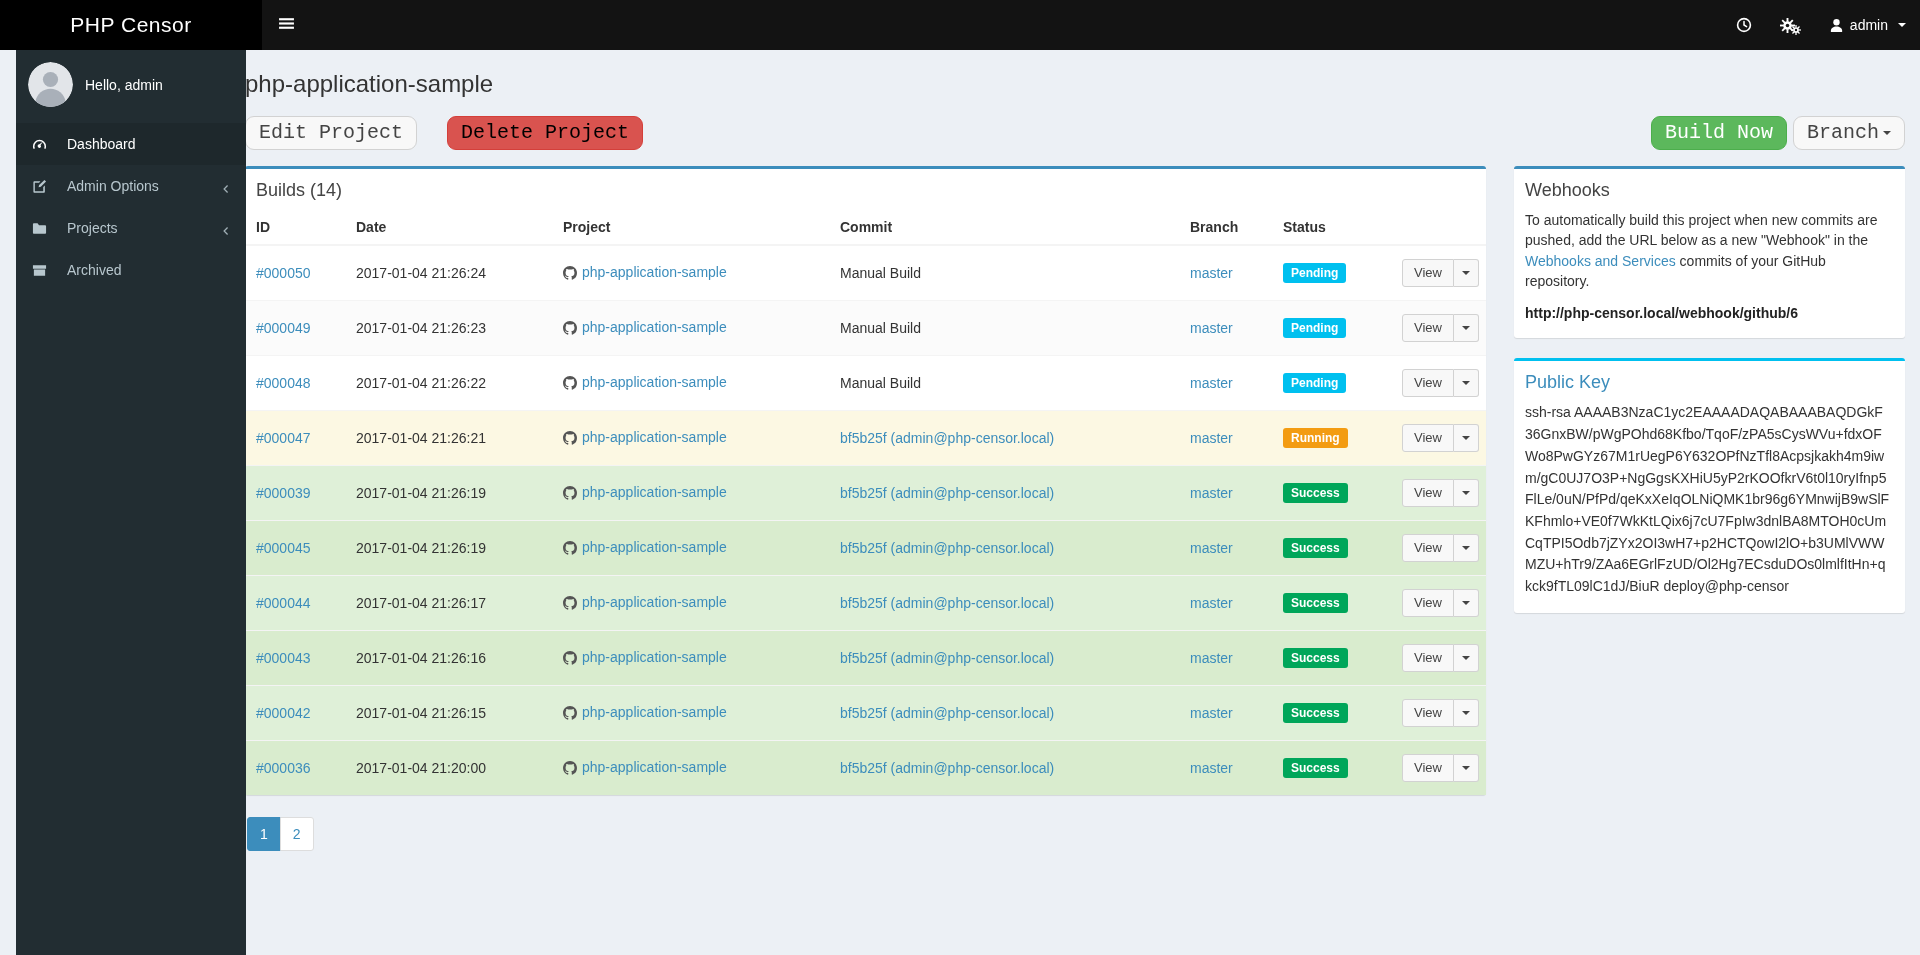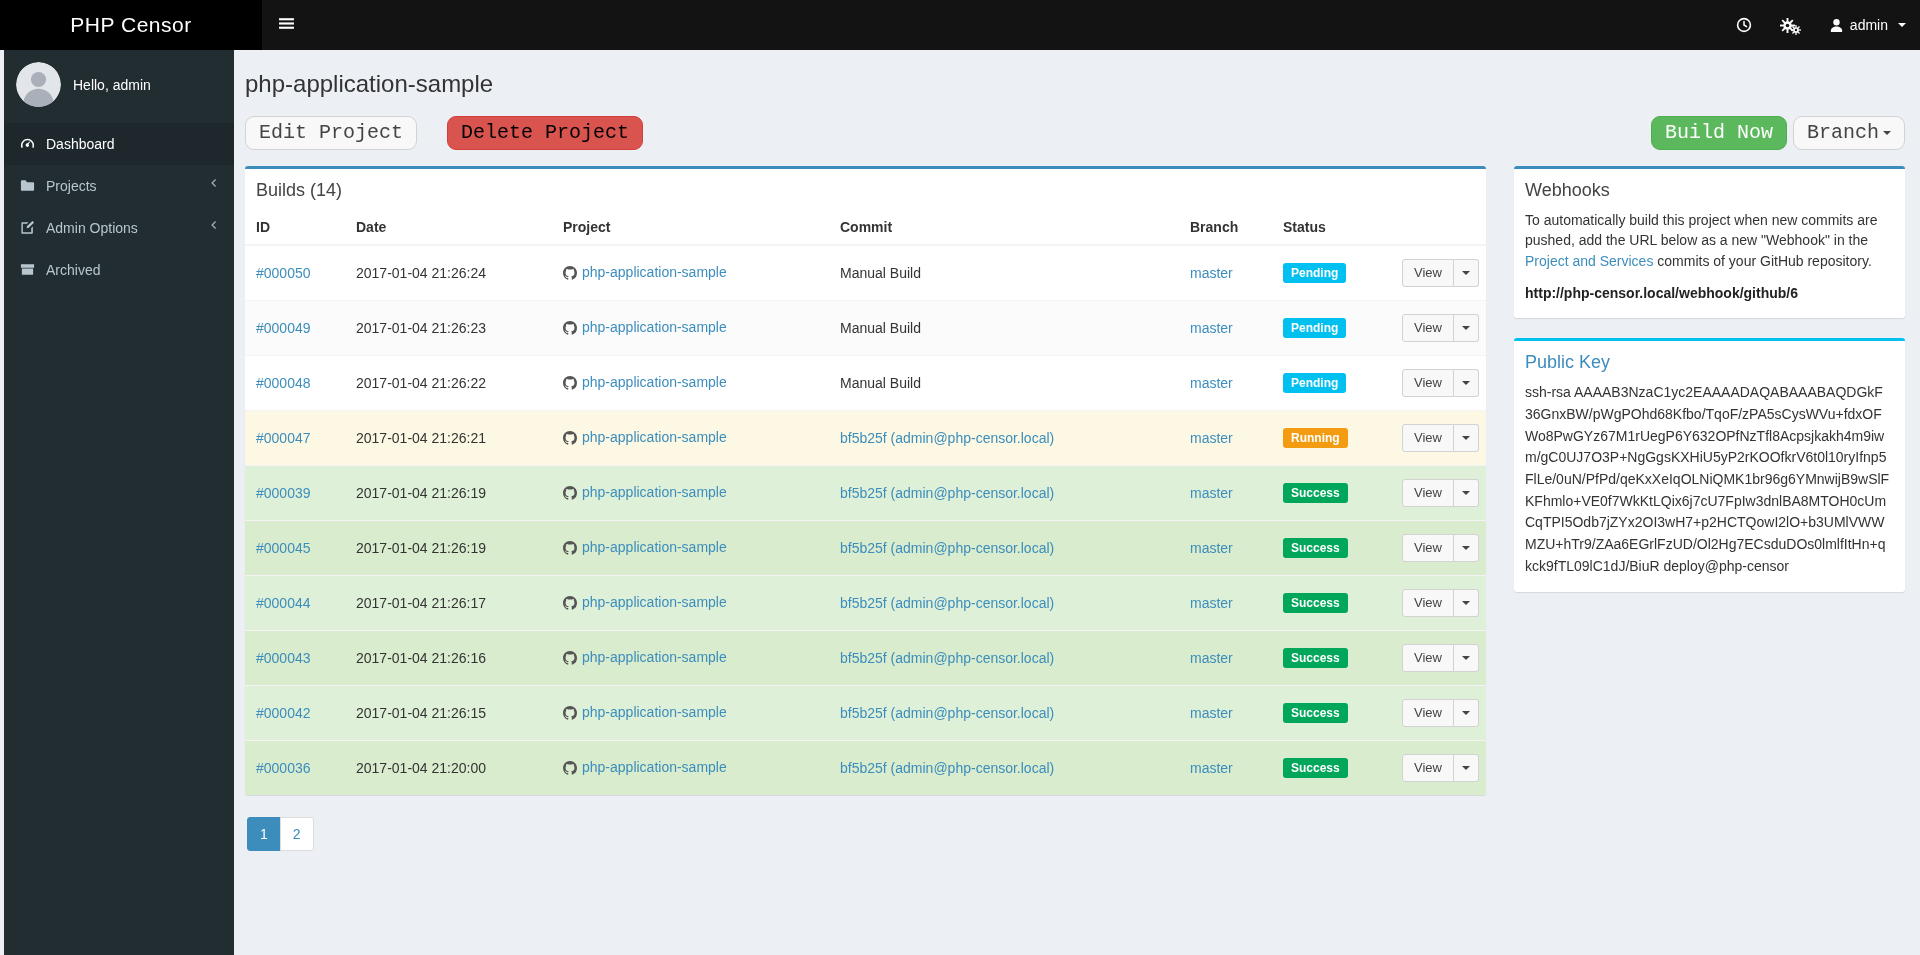--- a/index.html
+++ b/index.html
@@ -35,31 +35,31 @@
   .gears .g2 { margin-left: -4px; margin-bottom: -2px; }
 
   .caret {
     display: inline-block; width: 0; height: 0; margin-left: 4px;
     border-left: 4px solid transparent; border-right: 4px solid transparent;
     border-top: 4px solid currentColor; vertical-align: middle;
   }
 
   
   .main-sidebar {
-    position: absolute; top: 50px; left: 4px; width: 230px; height: 905px;
+    position: absolute; top: 50px; left: 16px; width: 230px; height: 905px;
     background: #222d32;
   }
   .user-panel { display: flex; align-items: center; gap: 12px; padding: 12px 10px 14px 12px; }
   .user-panel .avatar { width: 45px; height: 45px; border-radius: 50%; overflow: hidden; flex: 0 0 45px; }
   .user-panel .greeting { color: #fff; font-size: 14px; }
   .sidebar-menu { list-style: none; margin-top: 2px; }
   .sidebar-menu li { display: block; }
   .sidebar-menu .menu-link {
-    display: flex; align-items: flex-start; padding: 13px 15px 13px 16px;
-    color: #b8c7ce; font-size: 14px; cursor: pointer;
+    display: flex; align-items: flex-end; padding: 13px 15px 13px 16px;
+    color: #b8c7ce; font-size: 14px; cursor: pointer; gap: 9px;
   }
   .sidebar-menu .menu-link .m-icon { width: 26px; display: inline-flex; color: inherit; }
   .sidebar-menu li.active .menu-link { background: #1e282c; color: #fff; }
   .sidebar-menu .chev { margin-left: auto; display: inline-flex; opacity: .85; }
 
   
   .content-wrapper { margin-left: 230px; padding: 16px 15px 0 15px; min-height: 905px; }
   .page-title { font-size: 24px; font-weight: 400; color: #333; margin: 4px 0 18px 0; }
 
   .btn {
@@ -239,40 +239,40 @@
               <path d="M8 11.6a1.6 1.6 0 0 0 1-2.9l2.7-3.8-3.8 2.7A1.6 1.6 0 0 0 8 11.6z"></path>
             </svg>
         </span>
         <span>Dashboard</span>
       </a>
     </li>
     <li>
       <a class="menu-link">
         <span class="m-icon">
           <svg viewBox="0 0 16 16" width="15" height="15" fill="currentColor">
-              <path d="M1 3.6c0-.6.5-1.1 1.1-1.1h3.8l1.6 2h6.4c.6 0 1.1.5 1.1 1.1v7c0 .6-.5 1.1-1.1 1.1H2.1c-.6 0-1.1-.5-1.1-1.1v-9z"></path>
-            </svg>
-        </span>
-        <span>Projects</span>
+              <path d="M13.3 1l1.7 1.7-5.6 5.6L7 8.9l.6-2.4L13.3 1z"></path>
+              <path d="M12 8.5V13H3V4h4.5L9 2.5H2.6c-.6 0-1.1.5-1.1 1.1v10c0 .6.5 1.1 1.1 1.1h10c.6 0 1.1-.5 1.1-1.1V7l-1.7 1.5z"></path>
+            </svg>
+        </span>
+        <span>Admin Options</span>
         <span class="chev">
           <svg viewBox="0 0 16 16" width="10" height="10" fill="none" stroke="currentColor" stroke-width="2">
               <path d="M10.5 2.5L5 8l5.5 5.5"></path>
             </svg>
         </span>
       </a>
     </li>
     <li>
       <a class="menu-link">
         <span class="m-icon">
           <svg viewBox="0 0 16 16" width="15" height="15" fill="currentColor">
-              <path d="M13.3 1l1.7 1.7-5.6 5.6L7 8.9l.6-2.4L13.3 1z"></path>
-              <path d="M12 8.5V13H3V4h4.5L9 2.5H2.6c-.6 0-1.1.5-1.1 1.1v10c0 .6.5 1.1 1.1 1.1h10c.6 0 1.1-.5 1.1-1.1V7l-1.7 1.5z"></path>
-            </svg>
-        </span>
-        <span>Admin Options</span>
+              <path d="M1 3.6c0-.6.5-1.1 1.1-1.1h3.8l1.6 2h6.4c.6 0 1.1.5 1.1 1.1v7c0 .6-.5 1.1-1.1 1.1H2.1c-.6 0-1.1-.5-1.1-1.1v-9z"></path>
+            </svg>
+        </span>
+        <span>Projects</span>
         <span class="chev">
           <svg viewBox="0 0 16 16" width="10" height="10" fill="none" stroke="currentColor" stroke-width="2">
               <path d="M10.5 2.5L5 8l5.5 5.5"></path>
             </svg>
         </span>
       </a>
     </li>
     <li>
       <a class="menu-link">
         <span class="m-icon">
@@ -535,21 +535,21 @@
       <ul class="pagination">
         <li class="page active">1</li>
         <li class="page">2</li>
       </ul>
     </div>
 
     <div class="col-side">
       <div class="box">
         <div class="box-header">Webhooks</div>
         <div class="box-body">
-          <p class="webhook-text"><span>To automatically build this project when new commits are pushed, add the URL below as a new "Webhook" in the </span><a>Project and Services</a><span> commits of your GitHub repository.</span></p>
+          <p class="webhook-text"><span>To automatically build this project when new commits are pushed, add the URL below as a new "Webhook" in the </span><a>Webhooks and Services</a><span> commits of your GitHub repository.</span></p>
           <p class="webhook-url">http://php-censor.local/webhook/github/6</p>
         </div>
       </div>
 
       <div class="box box-info">
         <div class="box-header title-blue">Public Key</div>
         <div class="box-body">
           <p class="pubkey-text">ssh-rsa AAAAB3NzaC1yc2EAAAADAQABAAABAQDGkF36GnxBW/pWgPOhd68Kfbo/TqoF/zPA5sCysWVu+fdxOFWo8PwGYz67M1rUegP6Y632OPfNzTfl8Acpsjkakh4m9iwm/gC0UJ7O3P+NgGgsKXHiU5yP2rKOOfkrV6t0l10ryIfnp5FlLe/0uN/PfPd/qeKxXeIqOLNiQMK1br96g6YMnwijB9wSlFKFhmlo+VE0f7WkKtLQix6j7cU7FpIw3dnlBA8MTOH0cUmCqTPI5Odb7jZYx2OI3wH7+p2HCTQowI2lO+b3UMlVWWMZU+hTr9/ZAa6EGrlFzUD/Ol2Hg7ECsduDOs0lmlfItHn+qkck9fTL09lC1dJ/BiuR deploy@php-censor</p>
         </div>
       </div>

